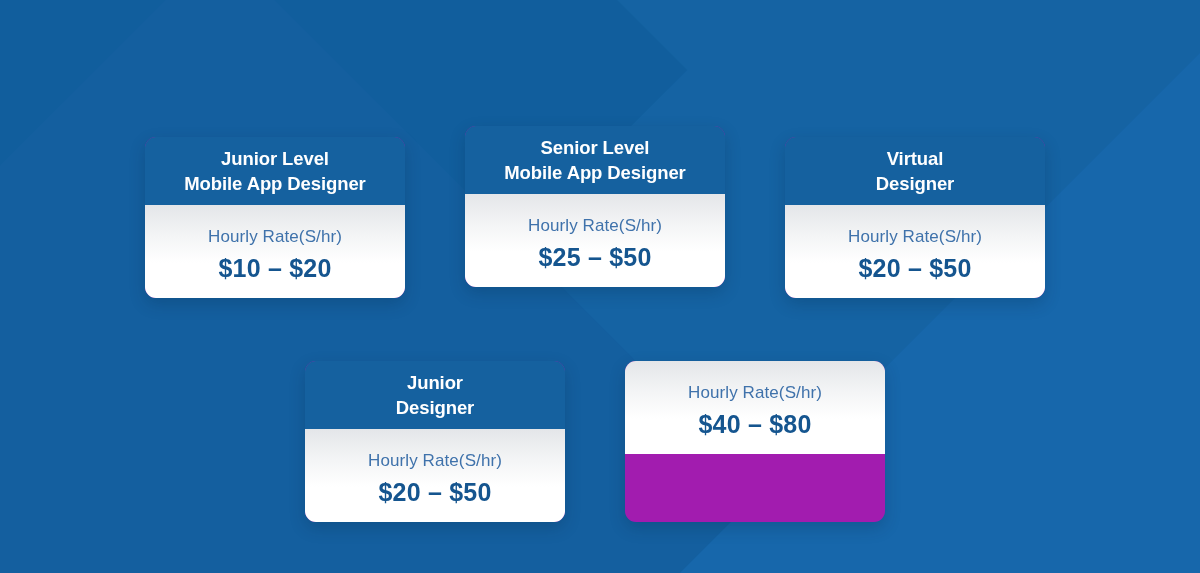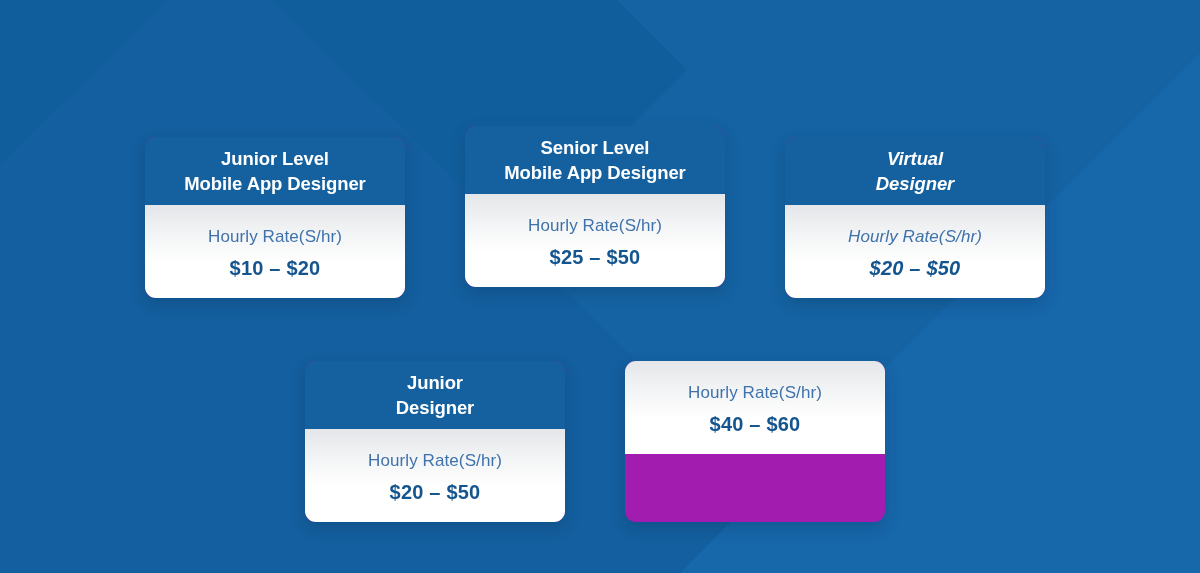--- a/index.html
+++ b/index.html
@@ -102,32 +102,32 @@
   .rate-label {
     color:#3F72AB;
     font-size:17px;
     font-weight:normal;
     line-height:22px;
     letter-spacing:0.1px;
     text-align:left;
   }
   .rate-value {
     color:#15558F;
-    font-size:20px;
+    font-size:25px;
     font-weight:bold;
     line-height:28px;
     letter-spacing:0.2px;
     text-align:center;
     margin-top:6px;
   }
 
   
   #card-0 { left:145px; top:137px; }
   #card-1 { left:465px; top:126px; }
-  #card-2 { left:785px; top:137px;font-style:italic; }
+  #card-2 { left:785px; top:137px; }
   #card-3 { left:305px; top:361px; }
   #card-4 { left:625px; top:361px; }
 </style>
 </head>
 <body>
 
 <div id="bg-layer">
   <div id="bg-diag-top"></div>
   <div id="bg-diag-bottom"></div>
   <div id="bg-diag-right"></div>
@@ -175,17 +175,17 @@
     </div>
     <div class="card-body">
       <div class="rate-label">Hourly Rate(S/hr)</div>
       <div class="rate-value">$20 – $50</div>
     </div>
   </div>
 
   <div class="rate-card" id="card-4">
     <div class="card-body">
       <div class="rate-label">Hourly Rate(S/hr)</div>
-      <div class="rate-value">$40 – $60</div>
+      <div class="rate-value">$40 – $80</div>
     </div>
   </div>
 
 </div>
 
 </body></html>

